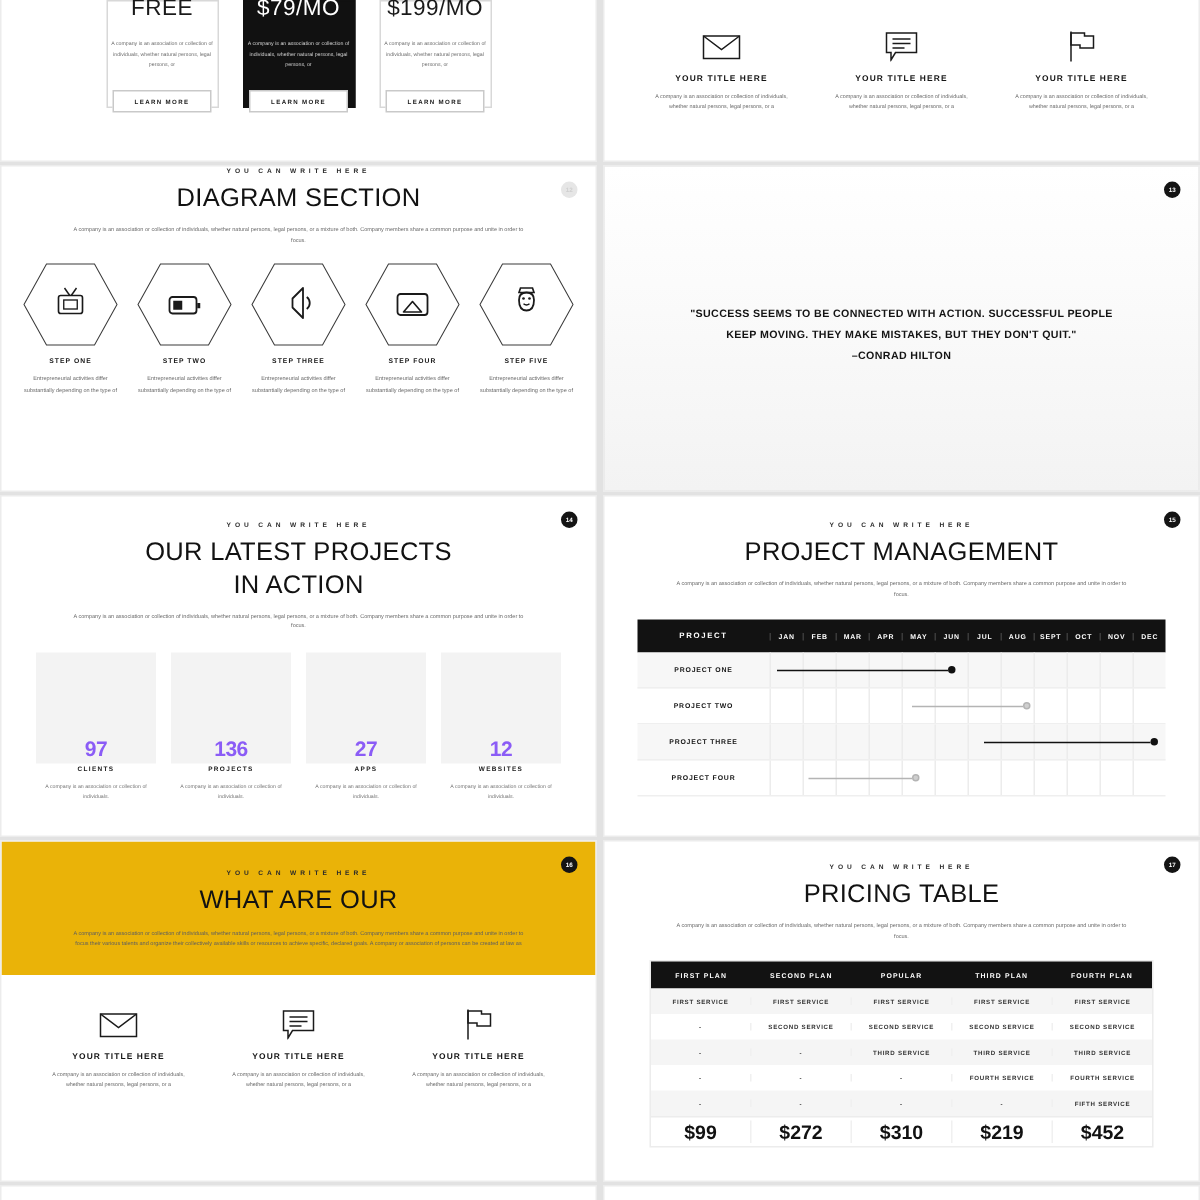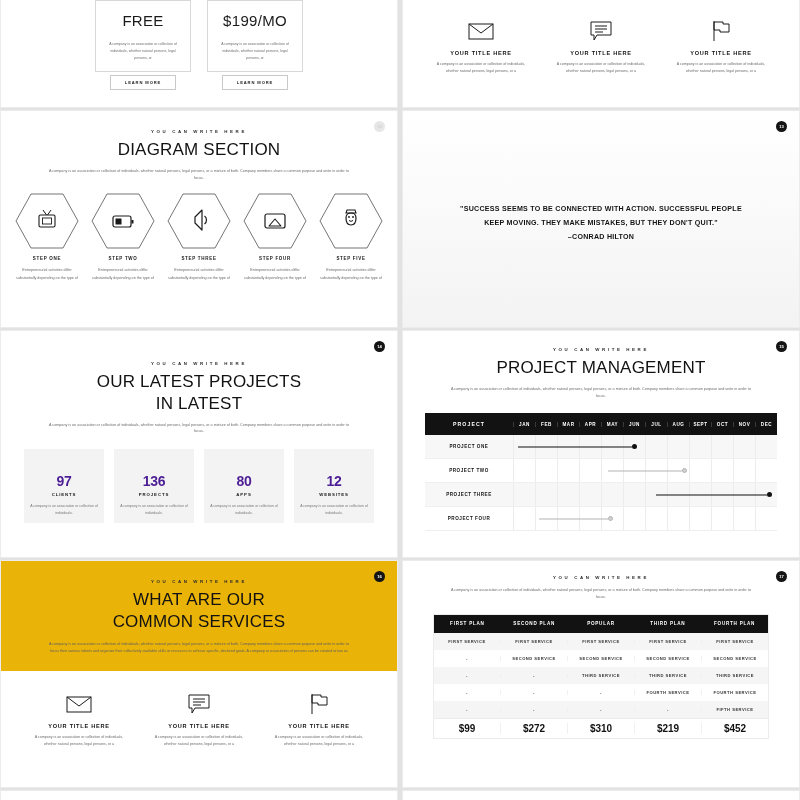--- a/index.html
+++ b/index.html
@@ -53,24 +53,24 @@
     color:#6b6b6b; margin-top:7px;
   }
 
   
   .price-row {
     display:flex; justify-content:center; gap:16px;
     padding:0 24px; height:100%;
     align-items:flex-start;
   }
   .price-card {
-    width:96px; height:72px;
+    width:75px; height:72px;
     border:1px solid #d8d8d8; background:#fff;
     display:flex; flex-direction:column; align-items:center;
-    padding-top:15px;
+    padding-top:0;
   }
   .price-card.dark { background:#111; border-color:#111; color:#fff; }
   .price-amt {
     font-size:15px; font-weight:400; letter-spacing:.3px;
     margin-top:-4px;
   }
   .price-desc {
     font-size:3.5px; line-height:1.95; text-align:center;
     color:#6e6e6e; margin-top:12px; width:76px;
   }
@@ -93,21 +93,21 @@
   .feat-title {
     font-size:5.6px; font-weight:700; letter-spacing:.75px;
     margin-top:6px; color:#141414;
   }
   .feat-txt {
     font-size:3.6px; line-height:1.95; text-align:center;
     color:#6b6b6b; margin-top:5px; width:94px;
   }
 
   
-  .diag-wrap { padding-top:18px; }
+  .diag-wrap { }
   .hex-row { display:flex; justify-content:center; gap:6px; margin-top:12px; }
   .hex-col { width:70px; display:flex; flex-direction:column; align-items:center; }
   .hex { position:relative; width:64px; height:56px; }
   .hex svg { display:block; }
   .step-name {
     font-size:4.5px; font-weight:700; letter-spacing:.7px;
     margin-top:7px; color:#161616;
   }
   .step-txt {
     font-size:3.7px; line-height:2.0; text-align:center;
@@ -129,21 +129,21 @@
     margin-top:2px; color:#141414;
   }
 
   
   .num-row { display:flex; justify-content:center; gap:10px; margin-top:14px; }
   .num-card {
     width:80px; height:74px; background:#f3f3f3;
     display:flex; flex-direction:column; align-items:center;
     padding-top:24px;
   }
-  .num-val { font-size:14px; font-weight:700; letter-spacing:-.3px; color:#4c1d95; }
+  .num-val { font-size:14px; font-weight:700; letter-spacing:-.3px; color:#8b5cf6;margin-top:32px; }
   .num-lab {
     font-size:4.3px; font-weight:700; letter-spacing:.9px;
     margin-top:3px; color:#181818;
   }
   .num-txt {
     font-size:3.5px; line-height:1.95; text-align:center;
     color:#777; margin-top:6px; width:68px;
   }
 
   
@@ -194,32 +194,37 @@
     font-weight:700; letter-spacing:.75px;
   }
   .pt-row { display:flex; height:17px; align-items:center; }
   .pt-row.shade { background:#f5f5f5; }
   .pt-row div {
     flex:1; text-align:center; font-size:4.1px;
     font-weight:700; letter-spacing:.5px; color:#333;
     border-right:1px solid #f0f0f0;
   }
   .pt-row div:last-child { border-right:none; }
-  .pt-row.price div { font-size:10px; font-weight:700; color:#111; letter-spacing:0; }
+  .pt-row.price div { font-size:13px; font-weight:700; color:#111; letter-spacing:0; }
   .pt-row.price { height:20px; border-top:1px solid #ececec; }
 </style>
 </head>
 <body>
 
 <div class="grid">
 
   <div class="slide clip-top">
     <div class="price-row">
       <div class="price-card">
         <div class="price-amt">FREE</div>
+        <div class="price-desc">A company is an association or collection of individuals, whether natural persons, legal persons, or</div>
+        <div class="price-btn">LEARN MORE</div>
+      </div>
+      <div class="price-card dark">
+        <div class="price-amt">$79/MO</div>
         <div class="price-desc">A company is an association or collection of individuals, whether natural persons, legal persons, or</div>
         <div class="price-btn">LEARN MORE</div>
       </div>
       <div class="price-card">
         <div class="price-amt">$199/MO</div>
         <div class="price-desc">A company is an association or collection of individuals, whether natural persons, legal persons, or</div>
         <div class="price-btn">LEARN MORE</div>
       </div>
     </div>
   </div>
@@ -352,40 +357,40 @@
   <div class="slide quote-slide">
     <div class="badge">13</div>
     <div class="quote-box">
       <div class="quote-txt">"SUCCESS SEEMS TO BE CONNECTED WITH ACTION. SUCCESSFUL PEOPLE KEEP MOVING. THEY MAKE MISTAKES, BUT THEY DON'T QUIT."</div>
       <div class="quote-author">–CONRAD HILTON</div>
     </div>
   </div>
 
   <div class="slide">
     <div class="badge">14</div>
-    <div style="padding-top:30px;">
+    <div style="padding-top:16px;">
       <div class="eyebrow">YOU CAN WRITE HERE</div>
       <div class="h-title">
         <span>OUR LATEST PROJECTS</span><br>
-        <span>IN LATEST</span>
+        <span>IN ACTION</span>
       </div>
       <div class="h-sub" style="width:300px;margin-left:auto;margin-right:auto;">A company is an association or collection of individuals, whether natural persons, legal persons, or a mixture of both. Company members share a common purpose and unite in order to focus.</div>
       <div class="num-row">
         <div class="num-card">
           <div class="num-val">97</div>
           <div class="num-lab">CLIENTS</div>
           <div class="num-txt">A company is an association or collection of individuals.</div>
         </div>
         <div class="num-card">
           <div class="num-val">136</div>
           <div class="num-lab">PROJECTS</div>
           <div class="num-txt">A company is an association or collection of individuals.</div>
         </div>
         <div class="num-card">
-          <div class="num-val">80</div>
+          <div class="num-val">27</div>
           <div class="num-lab">APPS</div>
           <div class="num-txt">A company is an association or collection of individuals.</div>
         </div>
         <div class="num-card">
           <div class="num-val">12</div>
           <div class="num-lab">WEBSITES</div>
           <div class="num-txt">A company is an association or collection of individuals.</div>
         </div>
       </div>
     </div>
@@ -505,21 +510,20 @@
       </div>
     </div>
   </div>
 
   <div class="slide">
     <div class="badge">16</div>
     <div class="svc-top">
       <div class="eyebrow">YOU CAN WRITE HERE</div>
       <div class="h-title">
         <span>WHAT ARE OUR</span><br>
-        <span>COMMON SERVICES</span>
       </div>
       <div class="svc-sub">A company is an association or collection of individuals, whether natural persons, legal persons, or a mixture of both. Company members share a common purpose and unite in order to focus their various talents and organize their collectively available skills or resources to achieve specific, declared goals. A company or association of persons can be created at law as</div>
     </div>
     <div class="svc-bot">
       <div class="feat-row" style="padding-top:0;">
         <div class="feat">
           <div class="feat-ico">
             <svg width="26" height="18" viewBox="0 0 26 18">
                 <rect x="1" y="2" width="24" height="15" fill="none" stroke="#1a1a1a" stroke-width="1"></rect>
                 <path d="M1 2 L13 11 L25 2" fill="none" stroke="#1a1a1a" stroke-width="1"></path>
@@ -551,20 +555,21 @@
           <div class="feat-txt">A company is an association or collection of individuals, whether natural persons, legal persons, or a</div>
         </div>
       </div>
     </div>
   </div>
 
   <div class="slide">
     <div class="badge">17</div>
     <div style="padding-top:14px;">
       <div class="eyebrow">YOU CAN WRITE HERE</div>
+      <div class="h-title">PRICING TABLE</div>
       <div class="h-sub" style="width:300px;margin-left:auto;margin-right:auto;">A company is an association or collection of individuals, whether natural persons, legal persons, or a mixture of both. Company members share a common purpose and unite in order to focus.</div>
 
       <div class="ptab">
         <div class="pt-head">
           <div>FIRST PLAN</div>
           <div>SECOND PLAN</div>
           <div>POPULAR</div>
           <div>THIRD PLAN</div>
           <div>FOURTH PLAN</div>
         </div>

